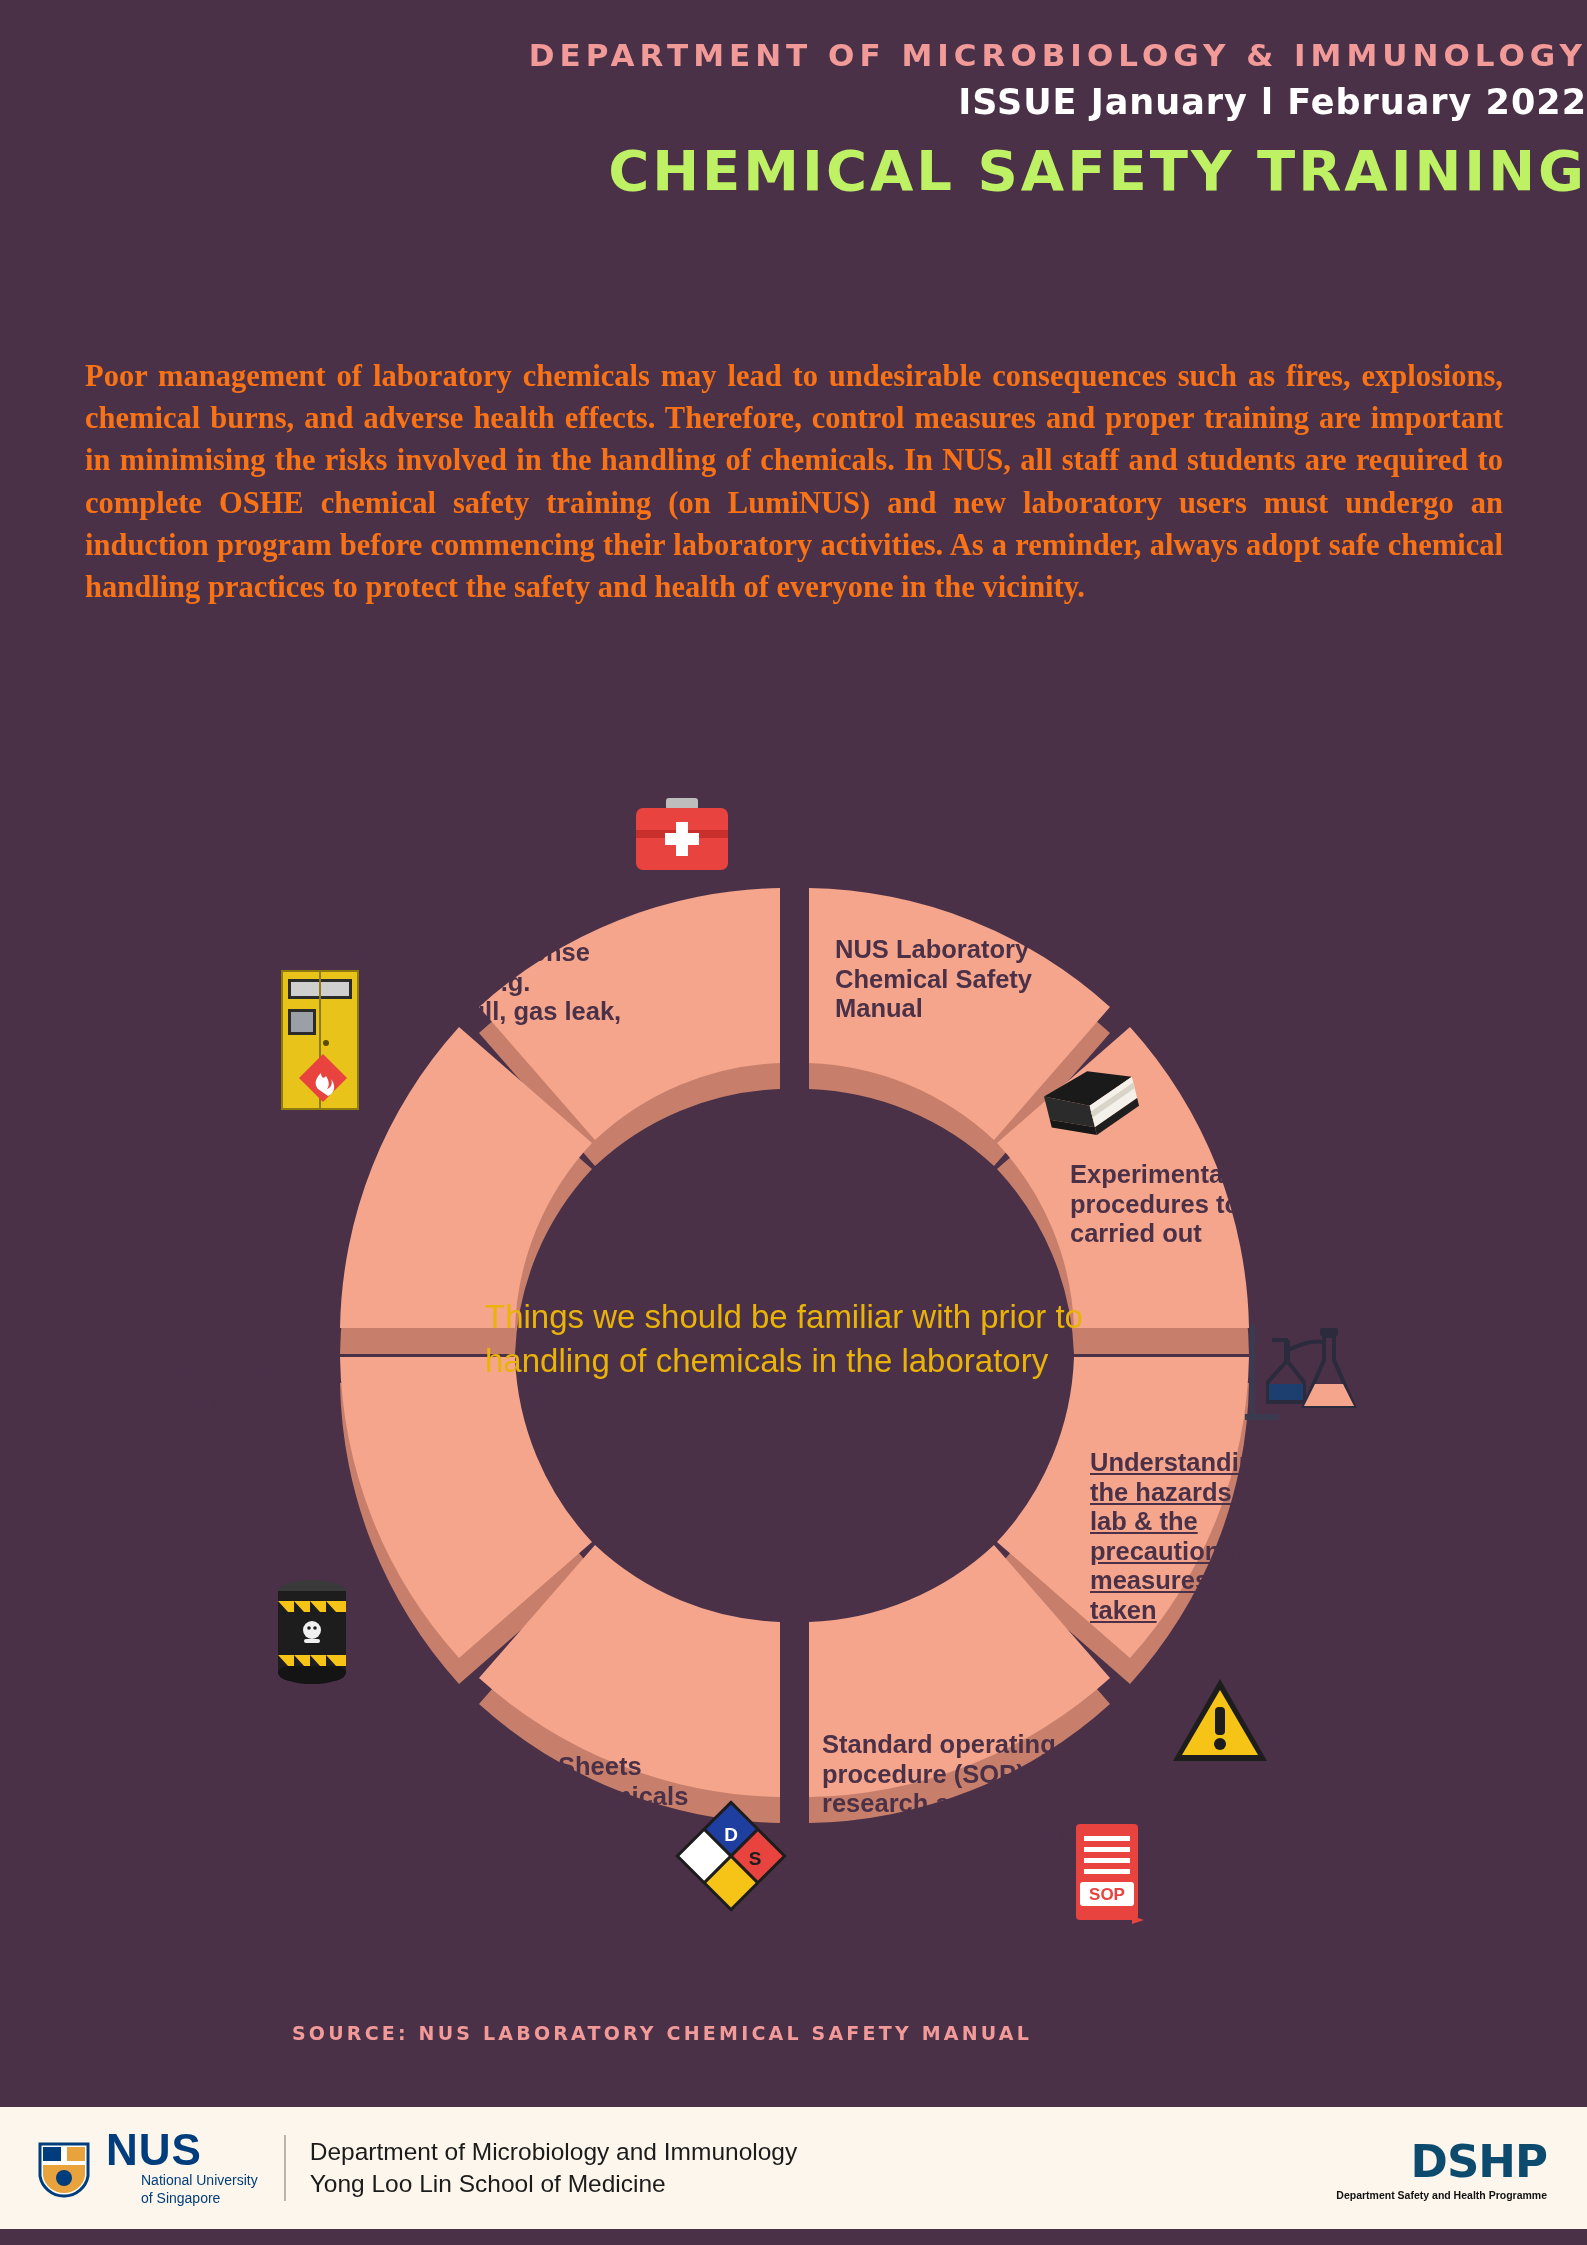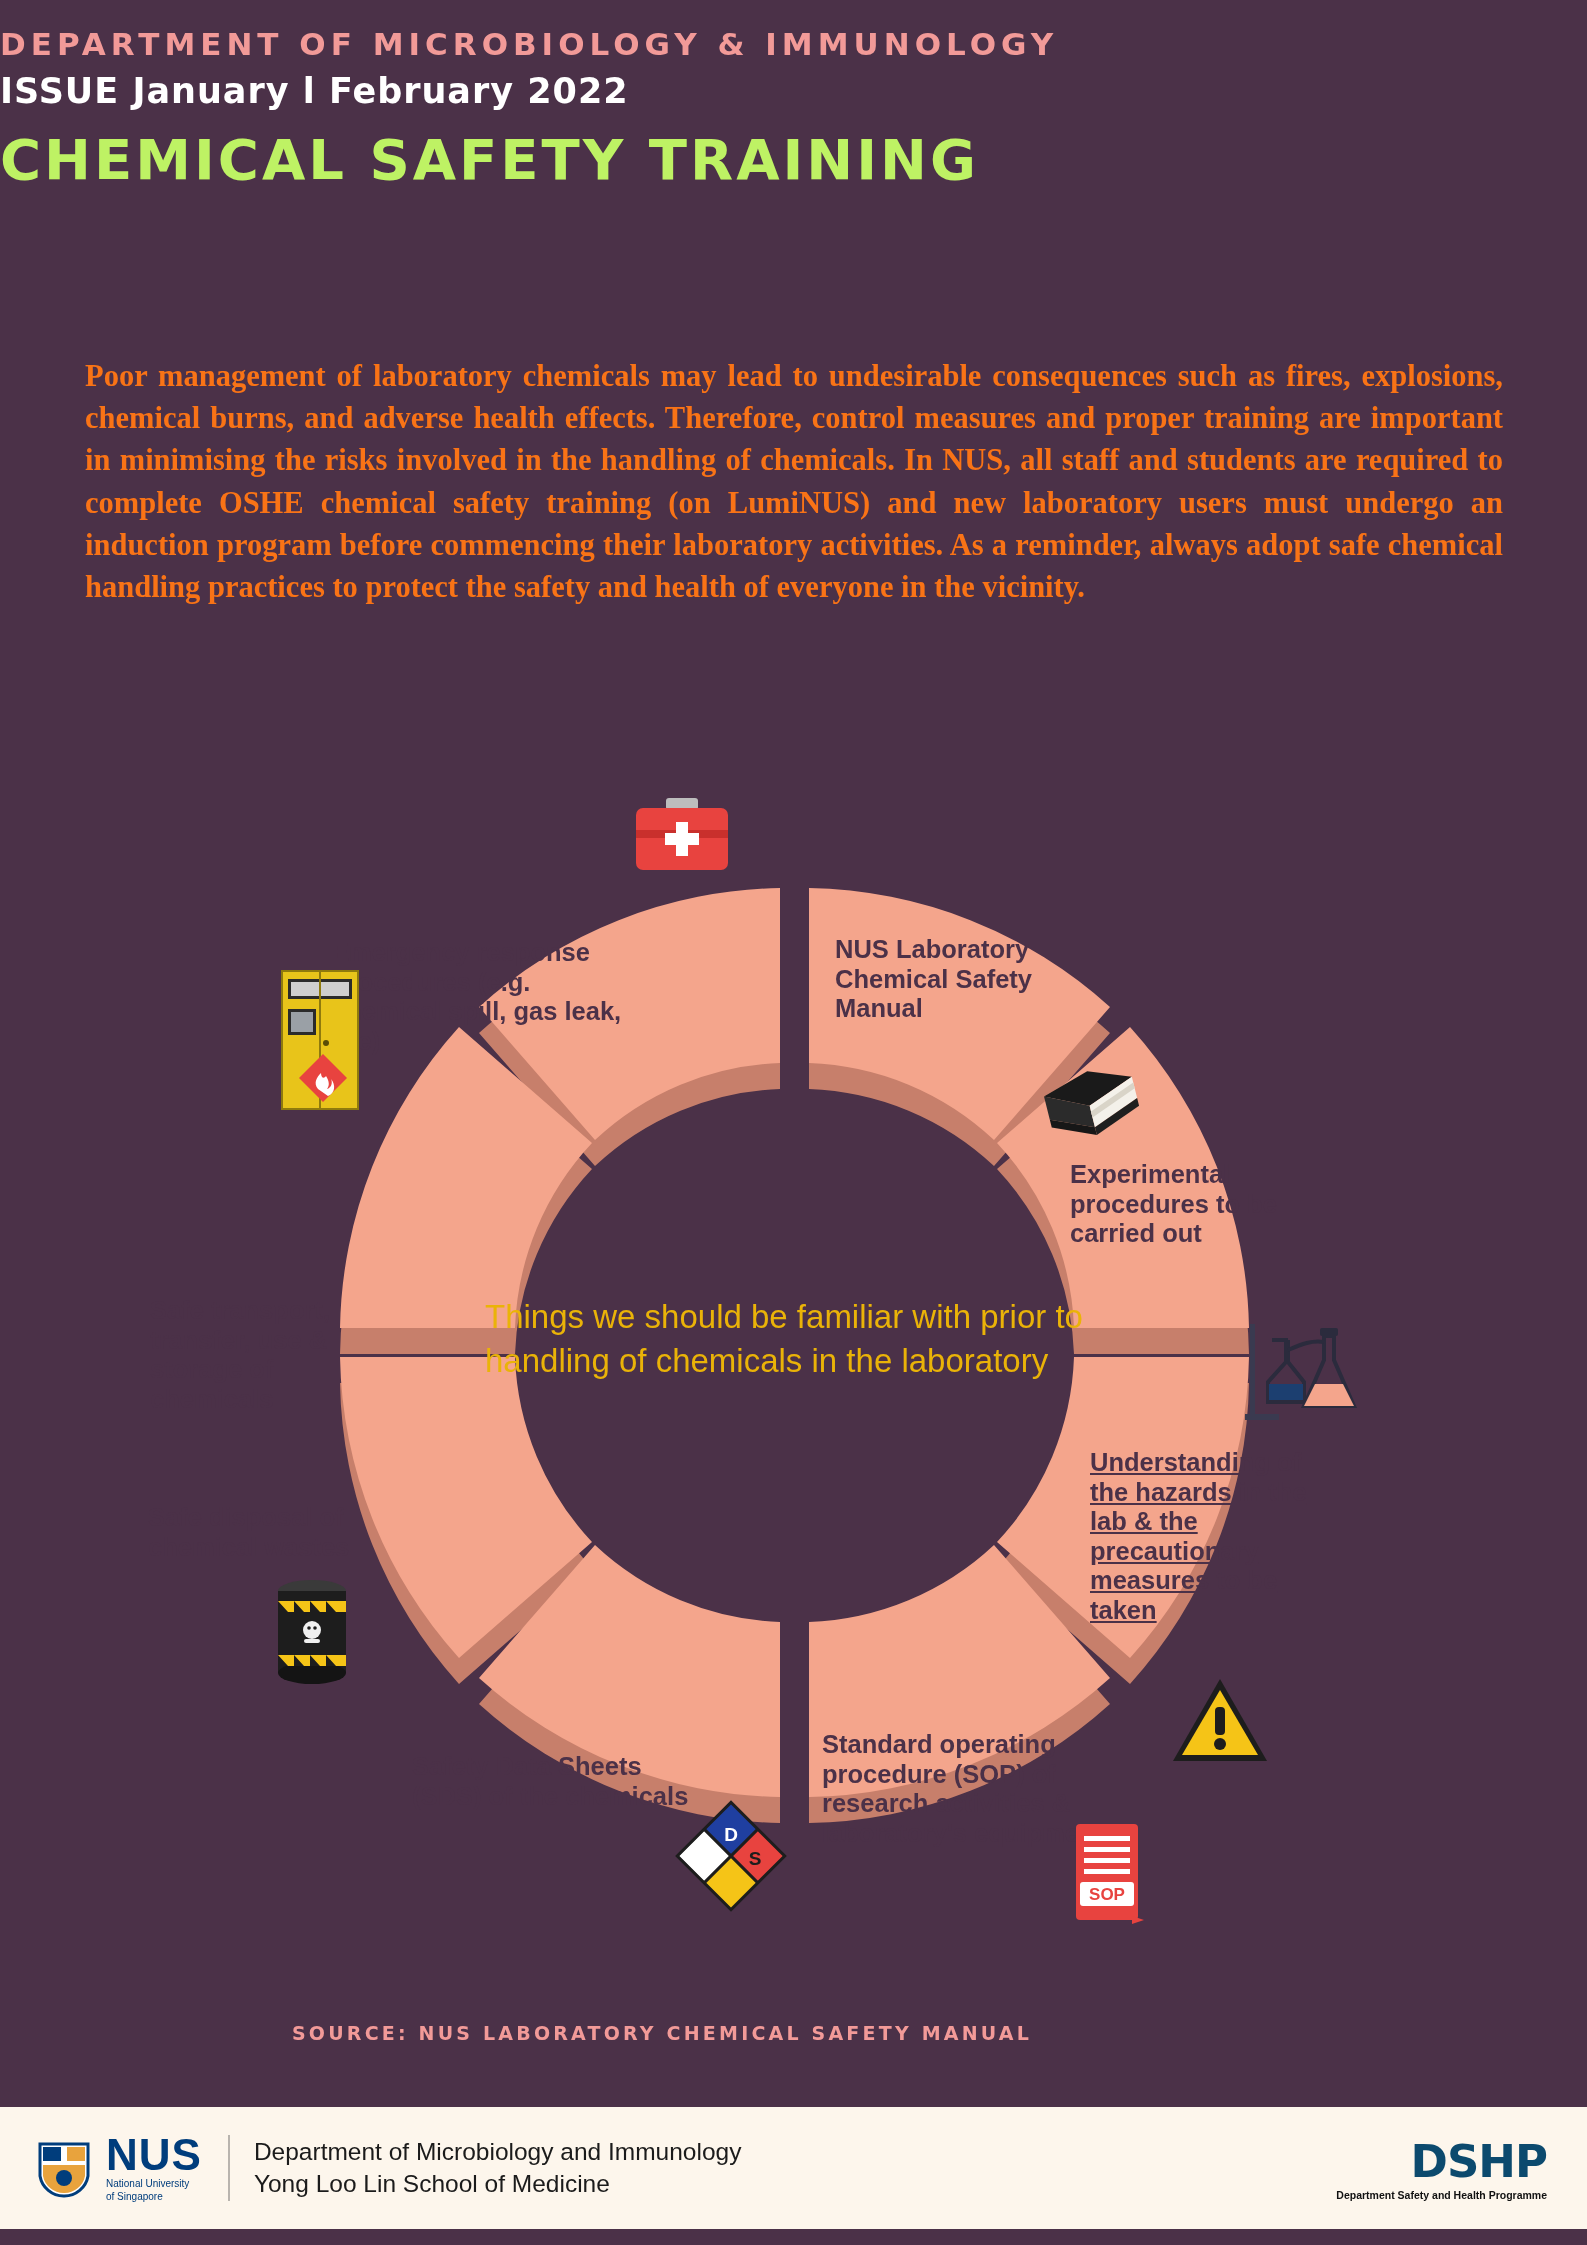--- a/index.html
+++ b/index.html
@@ -6,21 +6,21 @@
   body{
     width:1587px;height:2245px;
     background:#4b3148;
     font-family:"Liberation Sans",sans-serif;
     overflow:hidden;
     position:relative;
   }
   .poster{position:relative;width:1587px;height:2245px;}
 
   
-  .hdr{padding-top:26px;text-align:left;}
+  .hdr{padding-top:37px;text-align:right;}
   .dept{
     color:#f29a98;font-weight:bold;font-size:31px;letter-spacing:5px;
     font-family:"DejaVu Sans",sans-serif;
   }
   .title2{
     color:#f8c58a;font-weight:bold;font-size:49px;letter-spacing:2px;
     margin-top:8px;font-family:"DejaVu Sans",sans-serif;
   }
   .issue{
     color:#ffffff;font-weight:bold;font-size:35px;margin-top:9px;
@@ -65,21 +65,21 @@
 
   
   .footer{
     position:absolute;left:0;bottom:16px;width:1587px;height:122px;
     background:#fdf6ec;display:flex;align-items:center;
   }
   .nus-logo{display:flex;align-items:center;margin-left:34px;}
   .nus-crest{width:60px;height:60px;position:relative;}
   .nus-word{margin-left:12px;}
   .nus-big{font-size:44px;font-weight:bold;color:#003d7c;letter-spacing:1px;line-height:0.96;font-family:"Liberation Sans",sans-serif;}
-  .nus-small{font-size:10px;color:#003d7c;line-height:1.12;margin-top:2px;}
+  .nus-small{font-size:14px;color:#003d7c;line-height:1.12;margin-top:2px;margin-left:35px;}
   .vsep{width:2px;height:66px;background:#b9b4ae;margin:0 24px 0 26px;}
   .dept-txt{color:#1b1b1b;font-size:24.5px;line-height:1.3;}
   .dshp{position:absolute;right:40px;top:28px;text-align:right;}
   .dshp-big{font-size:45px;font-weight:bold;color:#0c4a6e;letter-spacing:-1px;font-family:"DejaVu Sans",sans-serif;}
   .dshp-small{font-size:10.5px;color:#111;font-weight:bold;margin-top:1px;}
 </style>
 </head>
 <body>
 
 <div class="poster">

